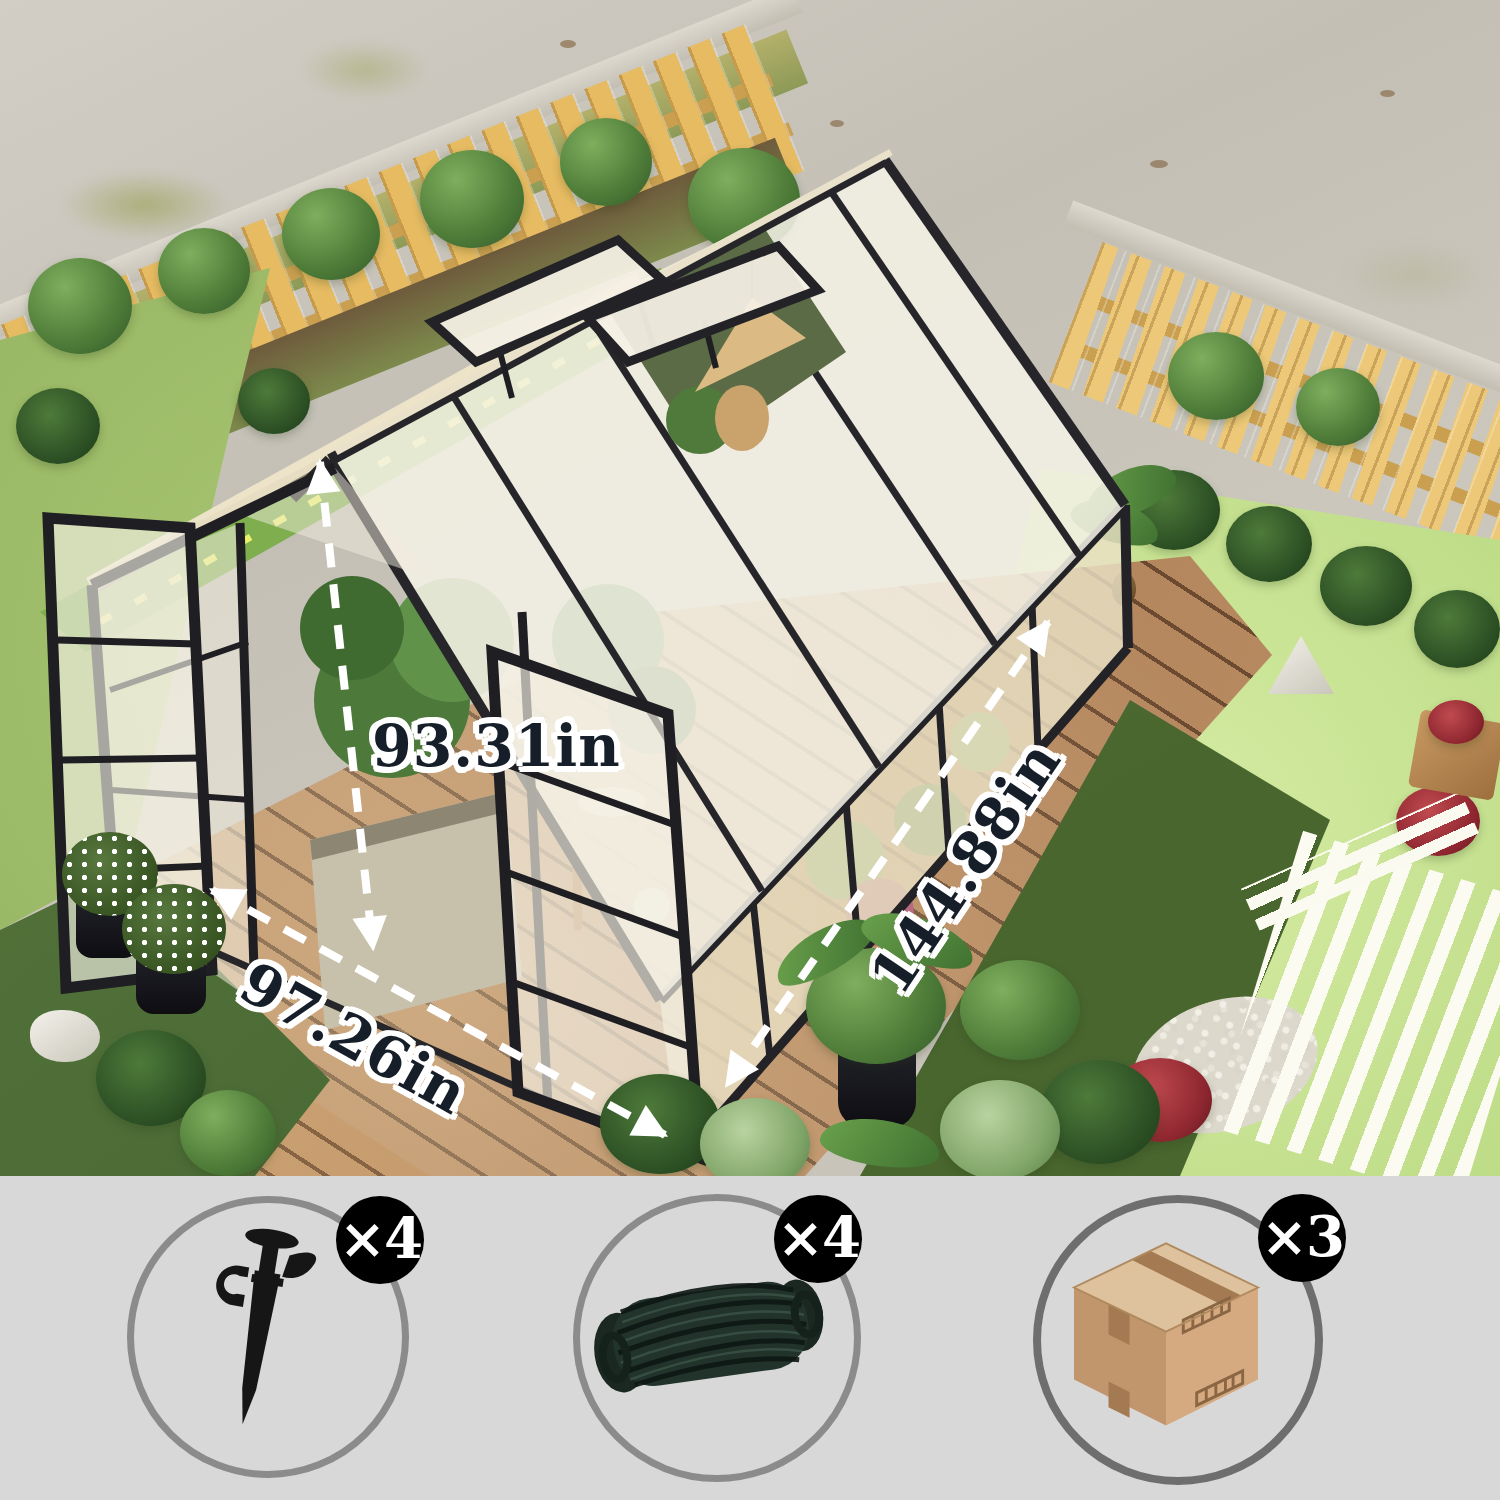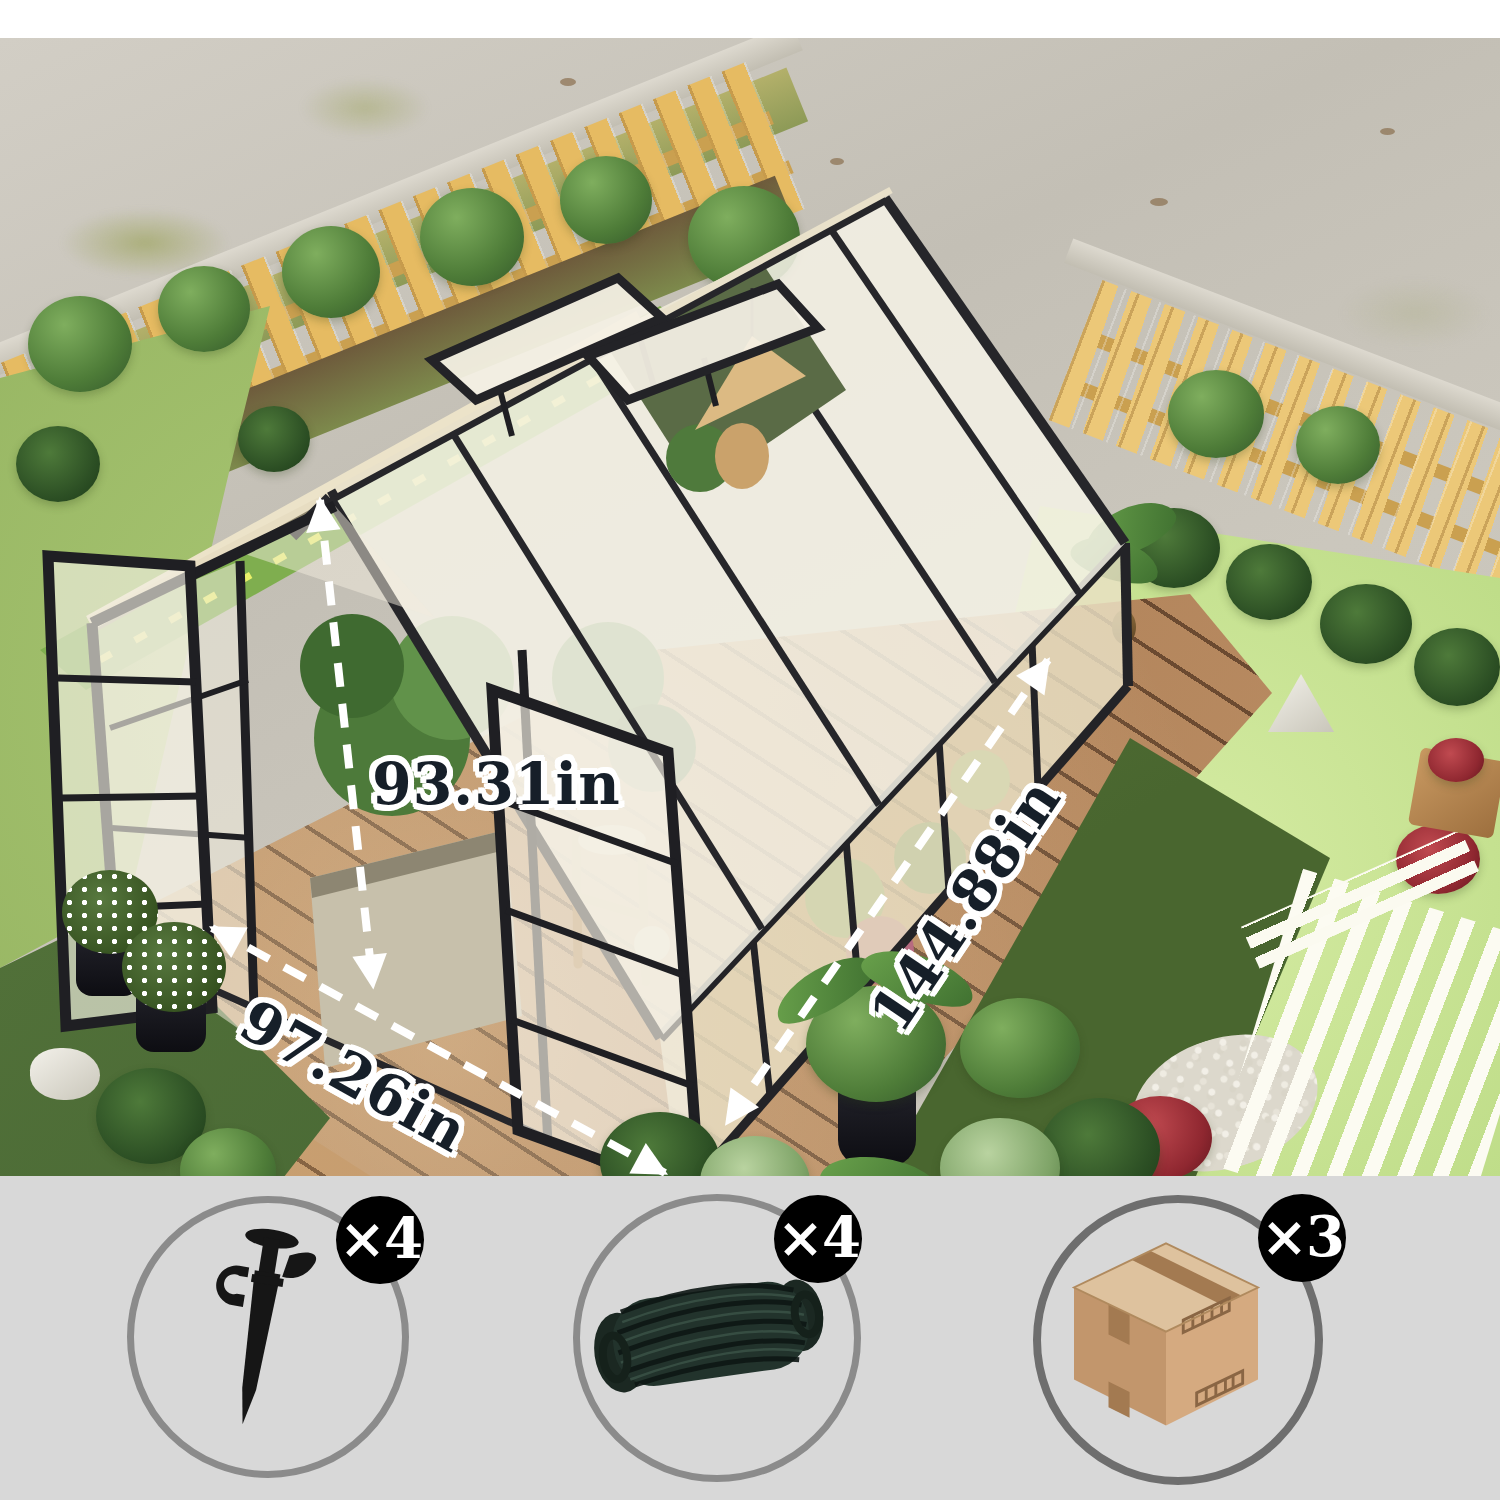--- a/index.html
+++ b/index.html
@@ -1,19 +1,19 @@
 <!DOCTYPE html>
 <html><head>
 <meta charset="utf-8">
 <style>
   html,body{margin:0;padding:0;background:#ffffff;}
   .stage{position:relative;width:1500px;height:1500px;overflow:hidden;
          font-family:"DejaVu Serif", serif;}
   .scene{position:absolute;left:0;top:0;width:1500px;height:1176px;overflow:hidden;
-         background:linear-gradient(155deg,#d2cec5 0%,#c3bfb5 35%,#cbc7bd 60%,#c6c2b8 100%);margin-top:38px;}
+         background:linear-gradient(155deg,#d2cec5 0%,#c3bfb5 35%,#cbc7bd 60%,#c6c2b8 100%);}
   .abs{position:absolute;}
   
   .moss{position:absolute;border-radius:50%;filter:blur(3px);}
   .debris{position:absolute;border-radius:50%;background:#8a6f4e;opacity:.7;}
   .curb{position:absolute;background:linear-gradient(#ddd9cf,#c2beb2);}
   
   .fence{position:absolute;}
   .fence .rail{position:absolute;left:0;right:0;height:14px;background:#caa050;}
   .fence .pickets{position:absolute;inset:0;
      background:repeating-linear-gradient(90deg,#e6bb62 0 24px, rgba(0,0,0,0) 24px 37px);}

